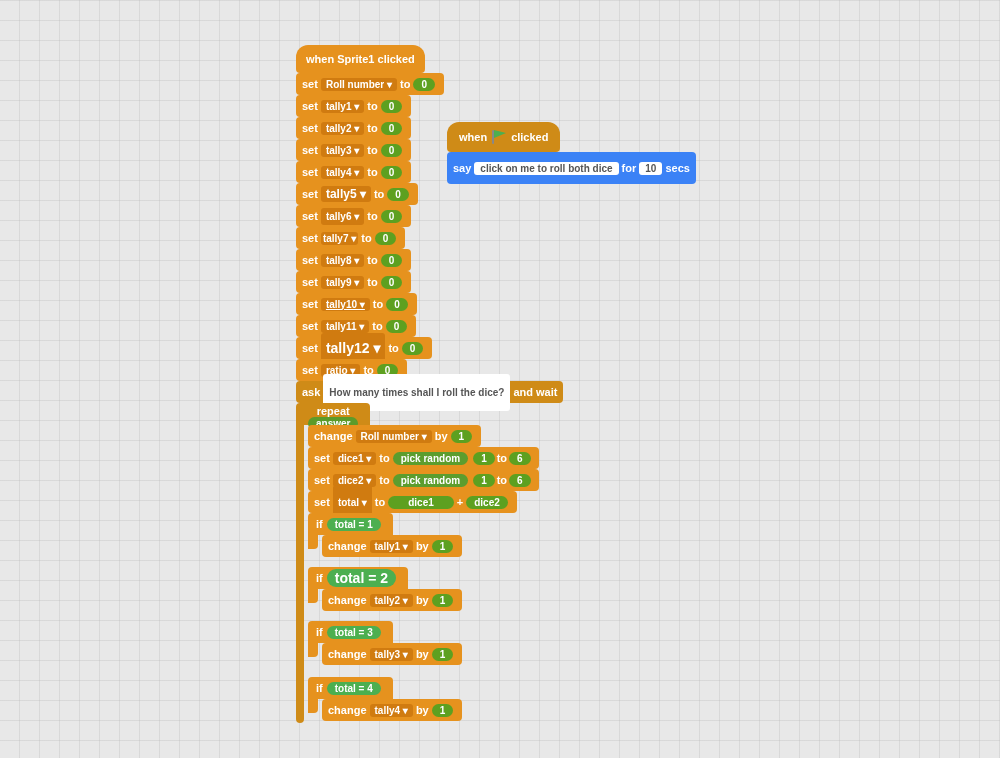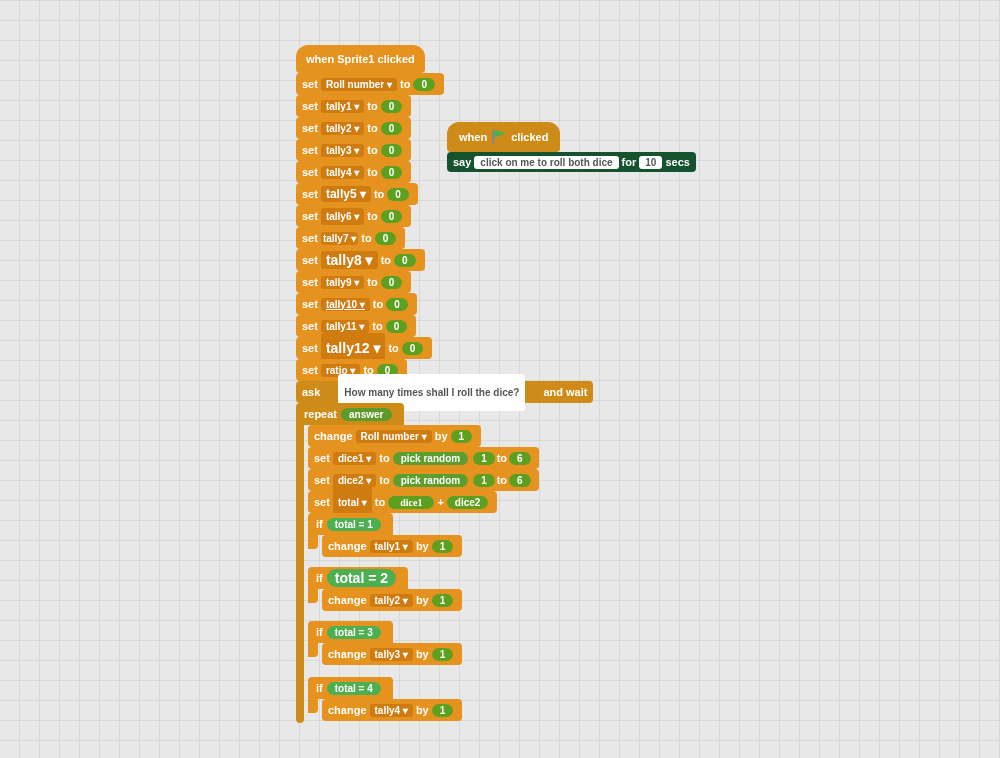--- a/index.html
+++ b/index.html
@@ -73,21 +73,21 @@
 
 <div style="position:absolute; left:296px; top:227px; background:#E6921E; border-radius:4px; height:22px; padding:2px 6px; display:flex; align-items:center; font-size:11px; font-weight:bold; color:white; white-space:nowrap;">
   <span>set</span>
   <span style="background:#D07B10; border-radius:3px; padding:1px 2px; margin:0 3px; font-size:10px;">tally7 ▾</span>
   <span>to</span>
   <span style="background:#5DA020; border-radius:10px; padding:1px 8px; margin:0 3px; font-size:10px;">0</span>
 </div>
 
 <div style="position:absolute; left:296px; top:249px; background:#E6921E; border-radius:4px; height:22px; padding:2px 6px; display:flex; align-items:center; font-size:11px; font-weight:bold; color:white; white-space:nowrap;">
   <span>set</span>
-  <span style="background:#D07B10; border-radius:3px; padding:1px 5px; margin:0 3px; font-size:14px;">tally8 ▾</span>
+  <span style="background:#D07B10; border-radius:3px; padding:1px 5px; margin:0 3px; font-size:10px;">tally8 ▾</span>
   <span>to</span>
   <span style="background:#5DA020; border-radius:10px; padding:1px 8px; margin:0 3px; font-size:10px;">0</span>
 </div>
 
 <div style="position:absolute; left:296px; top:271px; background:#E6921E; border-radius:4px; height:22px; padding:2px 6px; display:flex; align-items:center; font-size:11px; font-weight:bold; color:white; white-space:nowrap;">
   <span>set</span>
   <span style="background:#D07B10; border-radius:3px; padding:1px 5px; margin:0 3px; font-size:10px;">tally9 ▾</span>
   <span>to</span>
   <span style="background:#5DA020; border-radius:10px; padding:1px 8px; margin:0 3px; font-size:10px;">0</span>
 </div>
@@ -115,25 +115,25 @@
 
 <div style="position:absolute; left:296px; top:359px; background:#E6921E; border-radius:4px; height:22px; padding:2px 6px; display:flex; align-items:center; font-size:11px; font-weight:bold; color:white; white-space:nowrap;">
   <span>set</span>
   <span style="background:#D07B10; border-radius:3px; padding:1px 5px; margin:18px 3px; font-size:10px;">ratio ▾</span>
   <span>to</span>
   <span style="background:#5DA020; border-radius:10px; padding:1px 8px; margin:0 3px; font-size:10px;">0</span>
 </div>
 
 <div style="position:absolute; left:296px; top:381px; background:#CF8B17; border-radius:4px; height:22px; padding:2px 6px; display:flex; align-items:center; font-size:11px; font-weight:bold; color:white; white-space:nowrap;">
   <span>ask</span>
-  <span style="background:white; border-radius:3px; padding:13px 6px; margin:0 18px; font-size:10px; color:#555;text-align:center;">How many times shall I roll the dice?</span>
+  <span style="background:white; border-radius:3px; padding:13px 6px; margin:0 3px; font-size:10px; color:#555;text-align:center;">How many times shall I roll the dice?</span>
   <span>and wait</span>
 </div>
 
-<div style="position:absolute; left:296px; top:403px; background:#CF8B17; border-radius:4px 4px 0 0; height:22px; padding:2px 8px; display:flex; align-items:center; font-size:11px; font-weight:bold; color:white; white-space:nowrap;">
+<div style="position:absolute; left:296px; top:403px; background:#CF8B17; border-radius:4px 4px 0 0; height:22px; padding:2px 8px; display:flex; align-items:center; font-size:11px; font-weight:bold; color:white; white-space:nowrap;flex-direction:column;">
   <span>repeat</span>
   <span style="background:#5C9B2A; border-radius:10px; padding:1px 8px; margin:0 4px; font-size:10px; color:white;">answer</span>
 </div>
 
 <div style="position:absolute; left:308px; top:425px; background:#E6921E; border-radius:4px; height:22px; padding:2px 6px; display:flex; align-items:center; font-size:11px; font-weight:bold; color:white; white-space:nowrap;">
   <span>change</span>
   <span style="background:#D07B10; border-radius:3px; padding:1px 5px; margin:0 3px; font-size:10px;">Roll number ▾</span>
   <span>by</span>
   <span style="background:#5DA020; border-radius:10px; padding:1px 8px; margin:0 3px; font-size:10px;">1</span>
 </div>
@@ -155,21 +155,21 @@
   <span style="background:#5C9D2E; border-radius:10px; padding:1px 8px; margin:0 3px; font-size:10px; color:white;">pick random</span>
   <span style="background:#5DA020; border-radius:10px; padding:1px 8px; margin:0 2px; font-size:10px;">1</span>
   <span>to</span>
   <span style="background:#5DA020; border-radius:10px; padding:1px 8px; margin:0 2px; font-size:10px;">6</span>
 </div>
 
 <div style="position:absolute; left:308px; top:491px; background:#E6921E; border-radius:4px; height:22px; padding:2px 6px; display:flex; align-items:center; font-size:11px; font-weight:bold; color:white; white-space:nowrap;">
   <span>set</span>
   <span style="background:#D07B10; border-radius:3px; padding:12px 5px; margin:0 3px; font-size:10px;">total ▾</span>
   <span>to</span>
-  <span style="background:#5DA020; border-radius:10px; padding:1px 12px; margin:16px 3px; font-size:10px;font-family:Liberation Serif, serif;">dice1</span>
+  <span style="background:#5DA020; border-radius:10px; padding:1px 20px; margin:16px 3px; font-size:10px;">dice1</span>
   <span>+</span>
   <span style="background:#5DA020; border-radius:10px; padding:1px 8px; margin:0 3px; font-size:10px;">dice2</span>
 </div>
 
 <div style="position:absolute; left:308px; top:513px; background:#E6921E; border-radius:4px 4px 0 0; height:22px; padding:2px 8px; display:flex; align-items:center; font-size:11px; font-weight:bold; color:white; white-space:nowrap;">
   <span>if</span>
   <span style="background:#4CAF50; border-radius:10px; padding:1px 8px; margin:0 4px; font-size:10px; color:white;">total = 1</span>
 </div>
 
 <div style="position:absolute; left:322px; top:535px; background:#E6921E; border-radius:4px; height:22px; padding:2px 6px; display:flex; align-items:center; font-size:11px; font-weight:bold; color:white; white-space:nowrap;">
@@ -220,21 +220,21 @@
 <div style="position:absolute; left:447px; top:122px; background:#CF8B17; border-radius:12px 12px 4px 4px; height:30px; padding:4px 12px; display:flex; align-items:center; font-size:11px; font-weight:bold; color:white; white-space:nowrap;">
   <span>when</span>
 
   <svg width="18" height="16" viewBox="0 0 18 16" style="margin:0 3px;">
     <rect x="2" y="1" width="2" height="14" fill="#888" rx="1"></rect>
     <path d="M4,1 L16,4 L4,9 Z" fill="#4CAF50"></path>
   </svg>
   <span>clicked</span>
 </div>
 
-<div style="position:absolute; left:447px; top:152px; background:#14532d; border-radius:4px; height:20px; padding:2px 6px; display:flex; align-items:center; font-size:11px; font-weight:bold; color:white; white-space:nowrap;">
+<div style="position:absolute; left:447px; top:152px; background:#3b82f6; border-radius:4px; height:32px; padding:2px 6px; display:flex; align-items:center; font-size:11px; font-weight:bold; color:white; white-space:nowrap;">
   <span>say</span>
   <span style="background:white; border-radius:3px; padding:1px 6px; margin:0 3px; font-size:10px; color:#555;">click on me to roll both dice</span>
   <span>for</span>
   <span style="background:white; border-radius:3px; padding:1px 6px; margin:0 3px; font-size:10px; color:#555;">10</span>
   <span>secs</span>
 </div>
 
 <div style="position:absolute; left:308px; top:535px; width:10px; height:14px; background:#E6921E; border-radius:0 0 4px 0;"></div>
 <div style="position:absolute; left:308px; top:589px; width:10px; height:14px; background:#E6921E; border-radius:0 0 4px 0;"></div>
 <div style="position:absolute; left:308px; top:643px; width:10px; height:14px; background:#E6921E; border-radius:0 0 4px 0;"></div>

